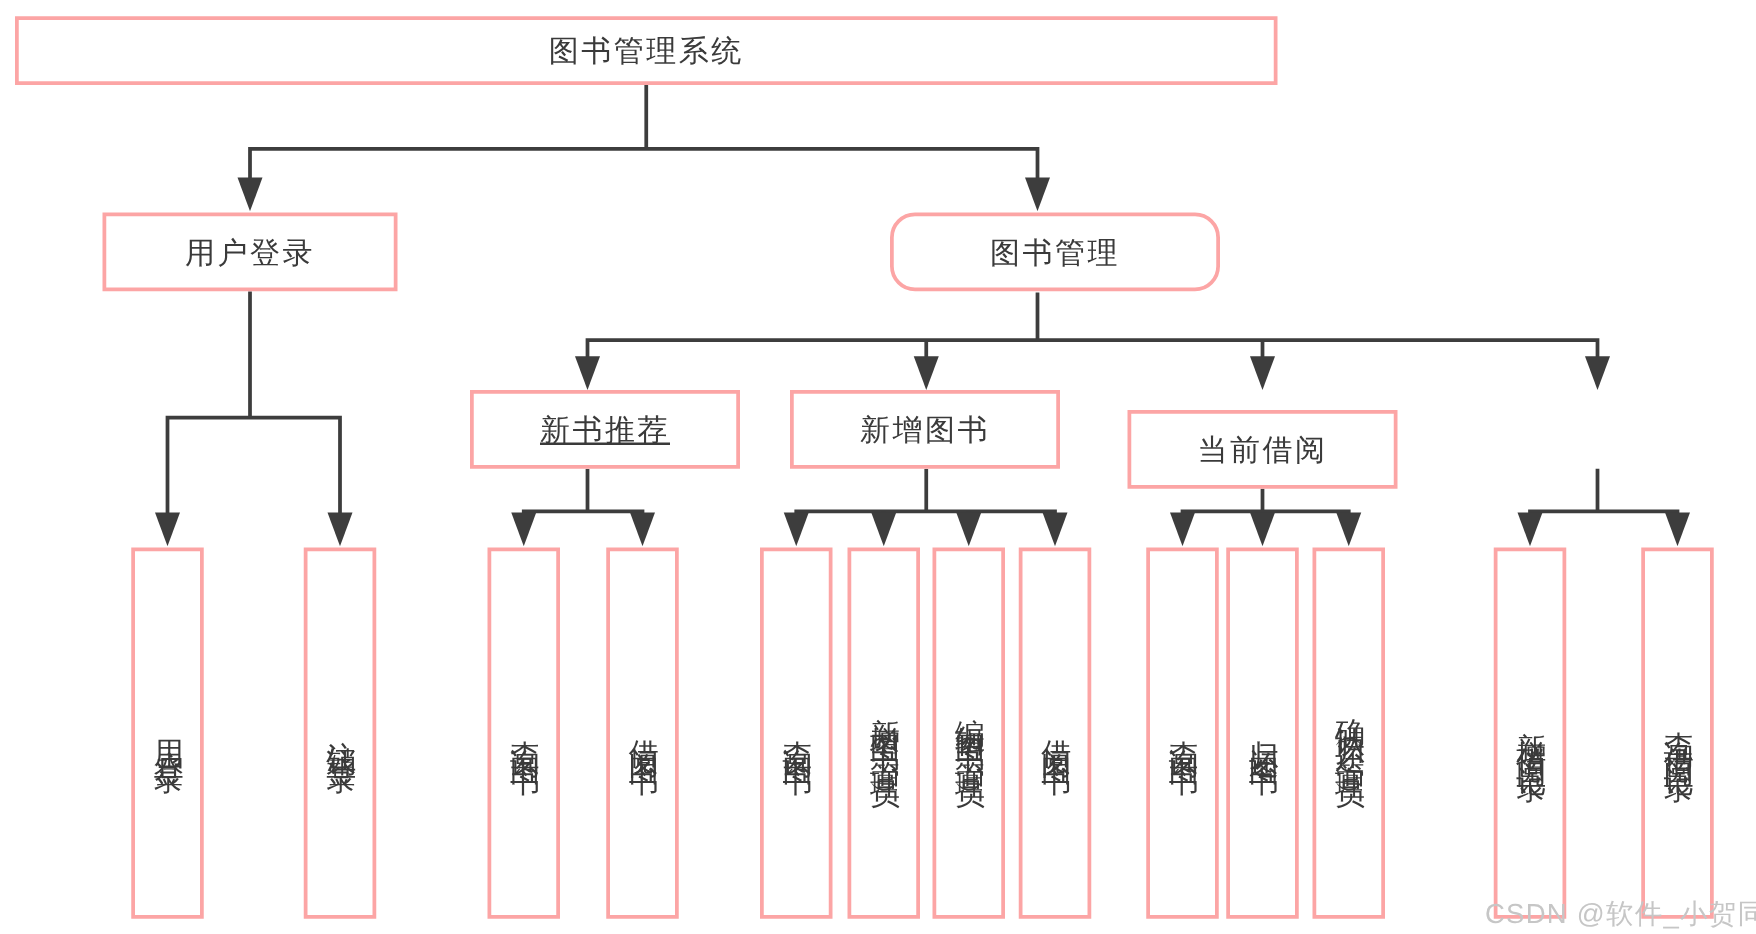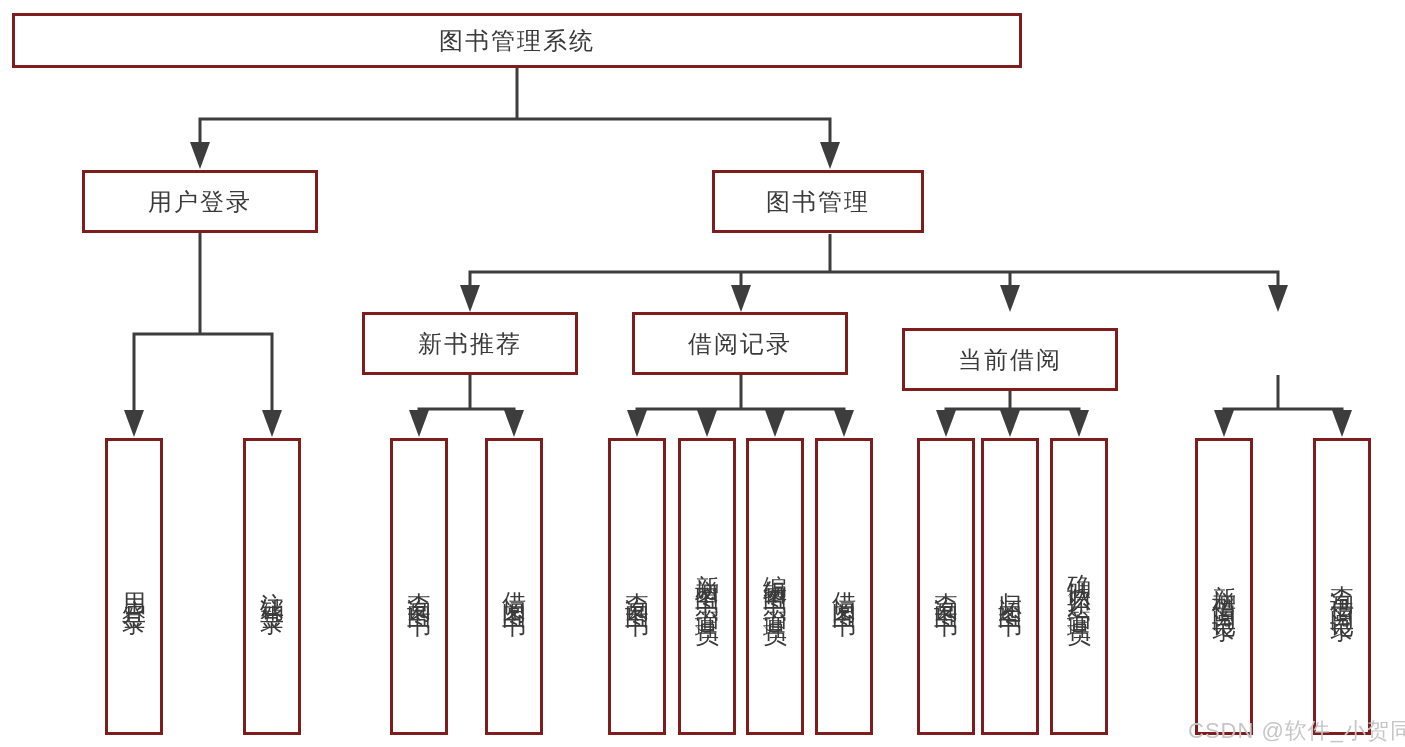--- a/index.html
+++ b/index.html
@@ -4,37 +4,37 @@
 <style>
   html,body{margin:0;padding:0;background:#ffffff;}
   body{
     width:1405px;height:747px;position:relative;overflow:hidden;
     font-family:"Liberation Sans","DejaVu Sans",sans-serif;
   }
   .stage{position:absolute;left:0;top:0;width:1405px;height:747px;}
   svg.wires{position:absolute;left:0;top:0;z-index:1;}
   .node{
     position:absolute;z-index:2;box-sizing:border-box;
-    background:#ffffff;border:3px solid #7f1d1d;
+    background:#ffffff;border:3px solid #fca5a5;
     display:flex;align-items:center;justify-content:center;
     color:#3a3a3a;
   }
   .h-label{font-size:24px;letter-spacing:2px;white-space:nowrap;}
   .v-node .v-label{
     writing-mode:vertical-rl;text-orientation:mixed;
     font-size:24px;letter-spacing:7px;line-height:1;
   }
   
   .n-root{left:12px;top:13px;width:1010px;height:55px;}
   
   .n-user-login{left:82px;top:170px;width:236px;height:63px;}
-  .n-book-mgmt{left:712px;top:170px;width:212px;height:63px;}
+  .n-book-mgmt{left:712px;top:170px;width:264px;height:63px;border-radius:20px;}
   
   .n-l3{top:312px;width:216px;height:63px;}
-  .n-new-books{left:362px;}
+  .n-new-books{left:376px;text-decoration:underline;}
   .n-book-borrow{left:632px;}
   .n-current-borrow{left:902px;margin-top:16px;}
   .n-borrow-records{left:1170px;}
   
   .leaf{top:438px;width:58px;height:297px;}
   .lf-1{left:105px;}  .lf-2{left:243px;}
   .lf-3{left:390px;}  .lf-4{left:485px;}
   .lf-5{left:608px;}  .lf-6{left:678px;}
   .lf-7{left:746px;}  .lf-8{left:815px;}
   .lf-9{left:917px;}  .lf-10{left:981px;}
@@ -123,21 +123,21 @@
     <span class="h-label">用户登录</span>
   </div>
   <div class="node n-book-mgmt">
     <span class="h-label">图书管理</span>
   </div>
 
   <div class="node n-l3 n-new-books">
     <span class="h-label">新书推荐</span>
   </div>
   <div class="node n-l3 n-book-borrow">
-    <span class="h-label">借阅记录</span>
+    <span class="h-label">新增图书</span>
   </div>
   <div class="node n-l3 n-current-borrow">
     <span class="h-label">当前借阅</span>
   </div>
 
   <div class="node v-node leaf lf-1">
     <span class="v-label">用户登录</span>
   </div>
   <div class="node v-node leaf lf-2">
     <span class="v-label">注销登录</span>

